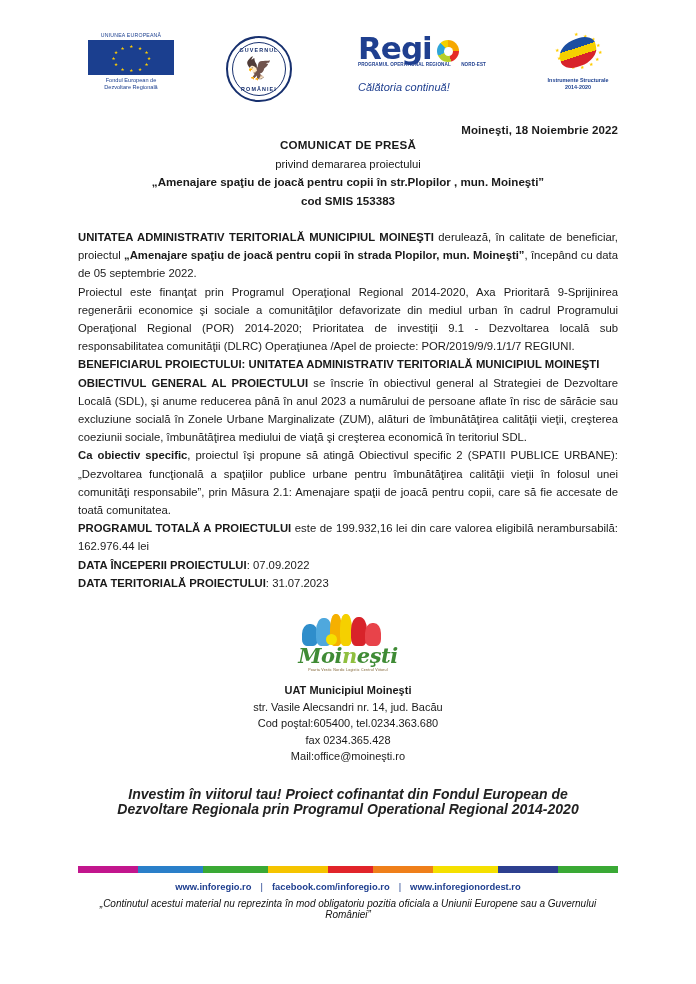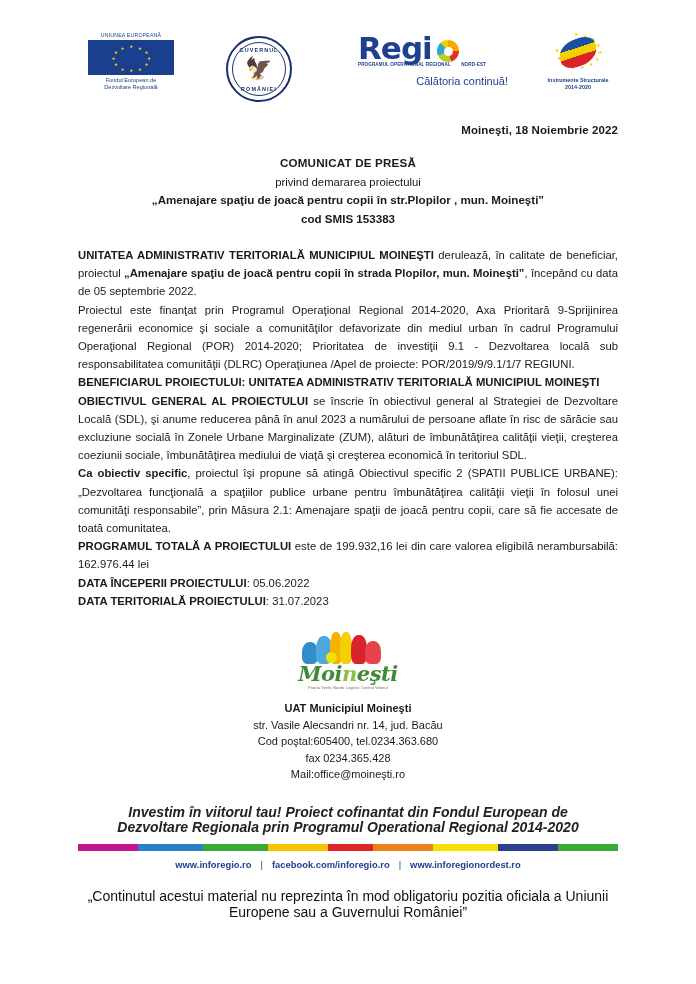--- a/index.html
+++ b/index.html
@@ -141,23 +141,24 @@
     width: 128px;
     font-size: 4.6px;
     font-weight: bold;
     color: #1f3f8f;
     letter-spacing: .1px;
     margin-top: -2px;
   }
   .regio-tag {
     font-size: 11px;
     color: #1f3f8f;
-    margin-top: 8px;
+    margin-top: 14px;
     width: 150px;
-    text-align: right;
+    text-align: left;
+    font-style: italic;
   }
 
   
   .is-logo { left: 440px; width: 120px; text-align: center; }
   .is-mark {
     width: 58px; height: 42px;
     margin: 0 auto;
     position: relative;
   }
   .is-stars { position: absolute; inset: 0; }
@@ -188,21 +189,20 @@
     text-align: right;
     font-size: 11.5px;
     font-weight: bold;
     margin-top: 14px;
     letter-spacing: .1px;
   }
 
   
   .title-block {
     text-align: center;
-    margin-top: 18px;
     line-height: 18.5px;
   }
   .t-main { font-size: 11.6px; font-weight: bold; letter-spacing: .2px; }
   .t-sub  { font-size: 11.3px; }
   .t-proj { font-size: 11.6px; font-weight: bold; }
   .t-smis { font-size: 11.6px; font-weight: bold; }
 
   
   .body-text {
     margin-top: 18px;
@@ -294,22 +294,23 @@
     color: #1f3f8f;
     text-decoration: none;
   }
   .footer-links .sep {
     color: #1f3f8f;
     margin: 0 9px;
     font-weight: normal;
   }
   .footer-disclaimer {
     text-align: center;
-    font-size: 14px;
-    margin-top: 18px;
+    font-style: italic;
+    font-size: 10px;
+    margin-top: 6px;
     color: #111;
   }
 </style>
 </head>
 <body>
 
 <div class="page">
 
   <div class="logo-strip">
 
@@ -409,21 +410,21 @@
 
     <p>
       <span class="b">Ca obiectiv specific</span><span>, proiectul îşi propune să atingă Obiectivul specific 2 (SPATII PUBLICE URBANE): „Dezvoltarea funcţională a spaţiilor publice urbane pentru îmbunătăţirea calităţii vieţii în folosul unei comunităţi responsabile”, prin Măsura 2.1: Amenajare spaţii de joacă pentru copii, care să fie accesate de toată comunitatea.</span>
     </p>
 
     <p>
       <span class="b">PROGRAMUL TOTALĂ A PROIECTULUI</span><span> este de 199.932,16 lei  din care  valorea eligibilă nerambursabilă: 162.976.44 lei</span>
     </p>
 
     <p>
-      <span class="b">DATA ÎNCEPERII PROIECTULUI</span><span>: 05.06.2022</span>
+      <span class="b">DATA ÎNCEPERII PROIECTULUI</span><span>: 07.09.2022</span>
     </p>
 
     <p>
       <span class="b">DATA TERITORIALĂ PROIECTULUI</span><span>: 31.07.2023</span>
     </p>
   </div>
 
   <div class="moinesti-block">
     <div class="m-logo">
       <div class="m-arc">

